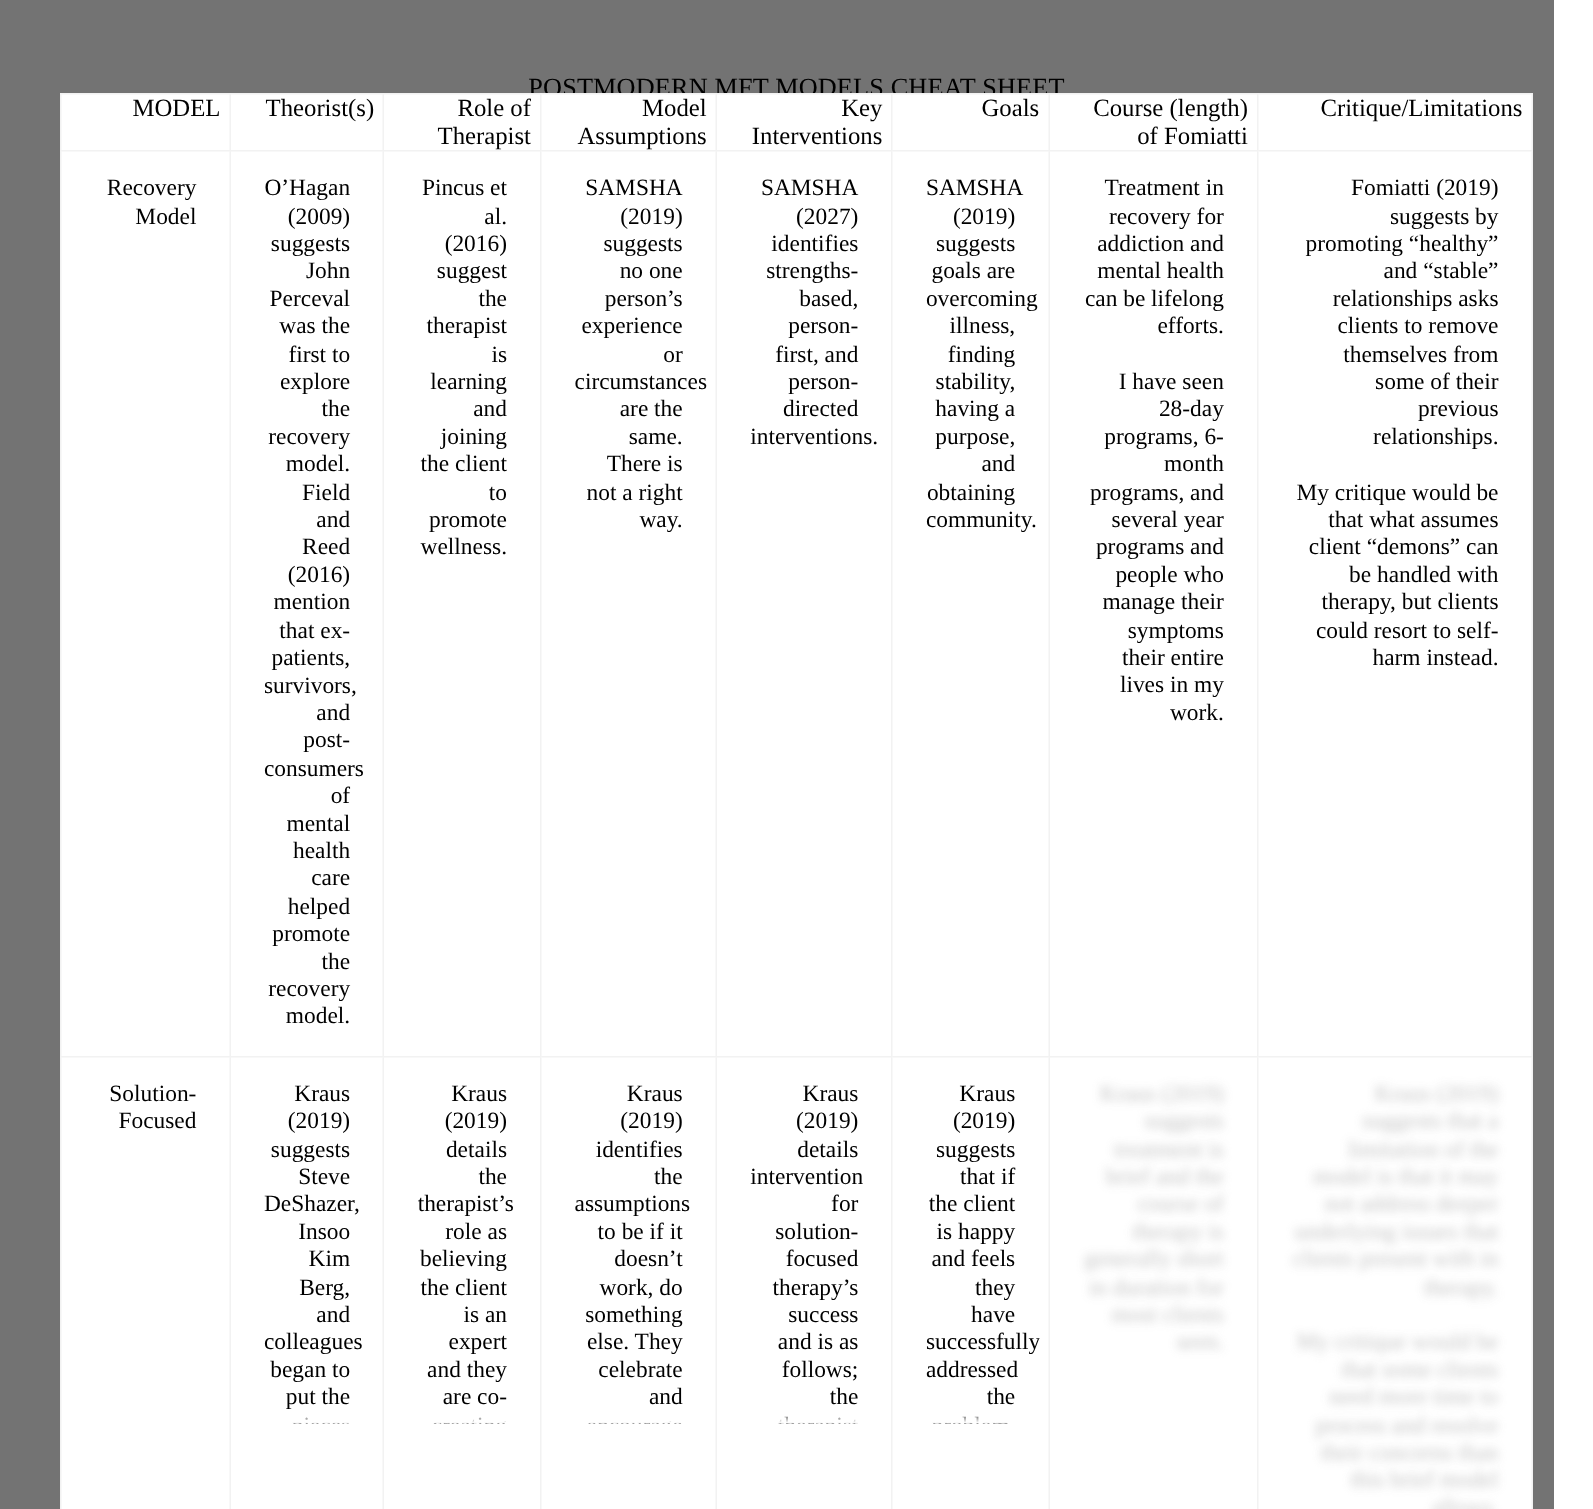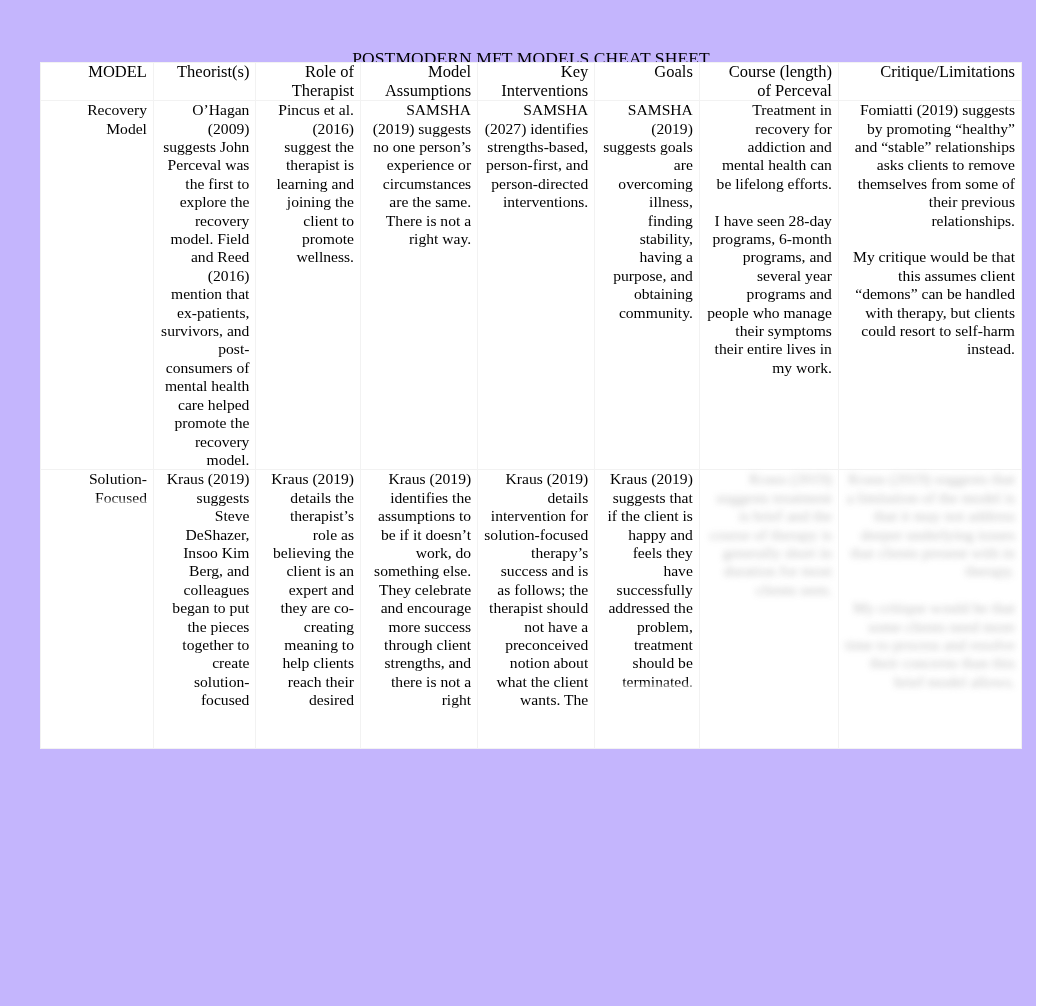--- a/index.html
+++ b/index.html
@@ -11,21 +11,21 @@
     width: 1062px;
     height: 1006px;
     font-family: "Liberation Serif", "DejaVu Serif", serif;
     color: #000000;
     overflow: hidden;
   }
   .page {
     position: relative;
     width: 1036px;
     height: 1006px;
-    background: #c4b5fd;
+    background: #737373;
   }
   .doc-title {
     position: absolute;
     left: 0;
     top: 48px;
     width: 1062px;
     text-align: center;
     font-size: 17.5px;
     line-height: 20px;
     letter-spacing: 0.1px;
@@ -60,21 +60,21 @@
     vertical-align: top;
     border-bottom: 1px solid #e9e9e9;
   }
   tbody td {
     font-size: 15.6px;
     line-height: 18.4px;
     text-align: left;
     padding-top: 5px;
     padding-bottom: 2px;
   }
-  .cell-p { margin: 0; }
+  .cell-p { margin: 16px; }
   .cell-p + .cell-p { margin-top: 18.4px; font-family: Liberation Serif, serif; }
 
   
   .c-model        { width: 108px; }
   .c-theorists    { width: 98px; }
   .c-role         { width: 100px; }
   .c-assumptions  { width: 112px; }
   .c-interventions{ width: 112px; }
   .c-goals        { width: 100px; }
   .c-course       { width: 133px; }
@@ -157,21 +157,21 @@
           </th>
           <th>
             <span>Key</span><br>
             <span>Interventions</span>
           </th>
           <th>
             <span>Goals</span>
           </th>
           <th>
             <span>Course (length)</span><br>
-            <span>of Perceval</span>
+            <span>of Fomiatti</span>
           </th>
           <th>
             <span>Critique/Limitations</span>
           </th>
         </tr>
       </thead>
       <tbody>
 
         <tr class="row-recovery">
           <td>
@@ -191,21 +191,21 @@
           </td>
           <td>
             <p class="cell-p">SAMSHA (2019) suggests goals are overcoming illness, finding stability, having a purpose, and obtaining community.</p>
           </td>
           <td>
             <p class="cell-p">Treatment in recovery for addiction and mental health can be lifelong efforts.</p>
             <p class="cell-p">I have seen 28-day programs, 6-month programs, and several year programs and people who manage their symptoms their entire lives in my work.</p>
           </td>
           <td>
             <p class="cell-p">Fomiatti (2019) suggests by promoting “healthy” and “stable” relationships asks clients to remove themselves from some of their previous relationships.</p>
-            <p class="cell-p">My critique would be that this assumes client “demons” can be handled with therapy, but clients could resort to self-harm instead.</p>
+            <p class="cell-p">My critique would be that what assumes client “demons” can be handled with therapy, but clients could resort to self-harm instead.</p>
           </td>
         </tr>
 
         <tr class="row-solution">
           <td>
             <span class="clip">
               <p class="cell-p">Solution-Focused</p>
             </span>
           </td>
           <td>

